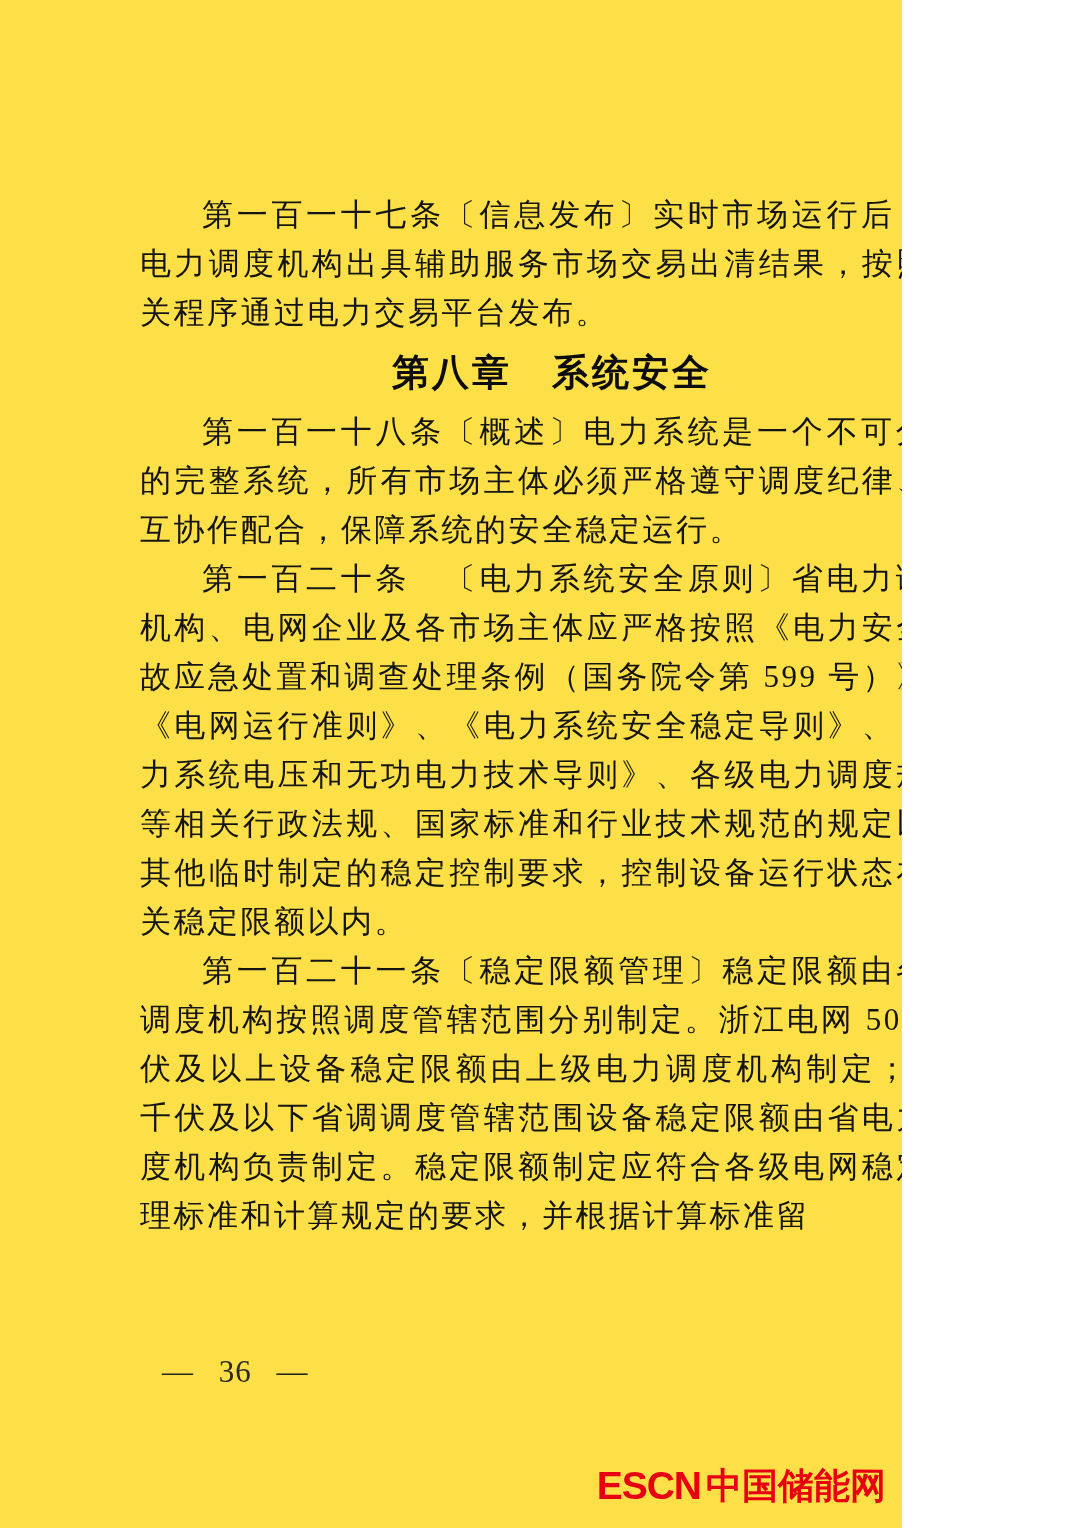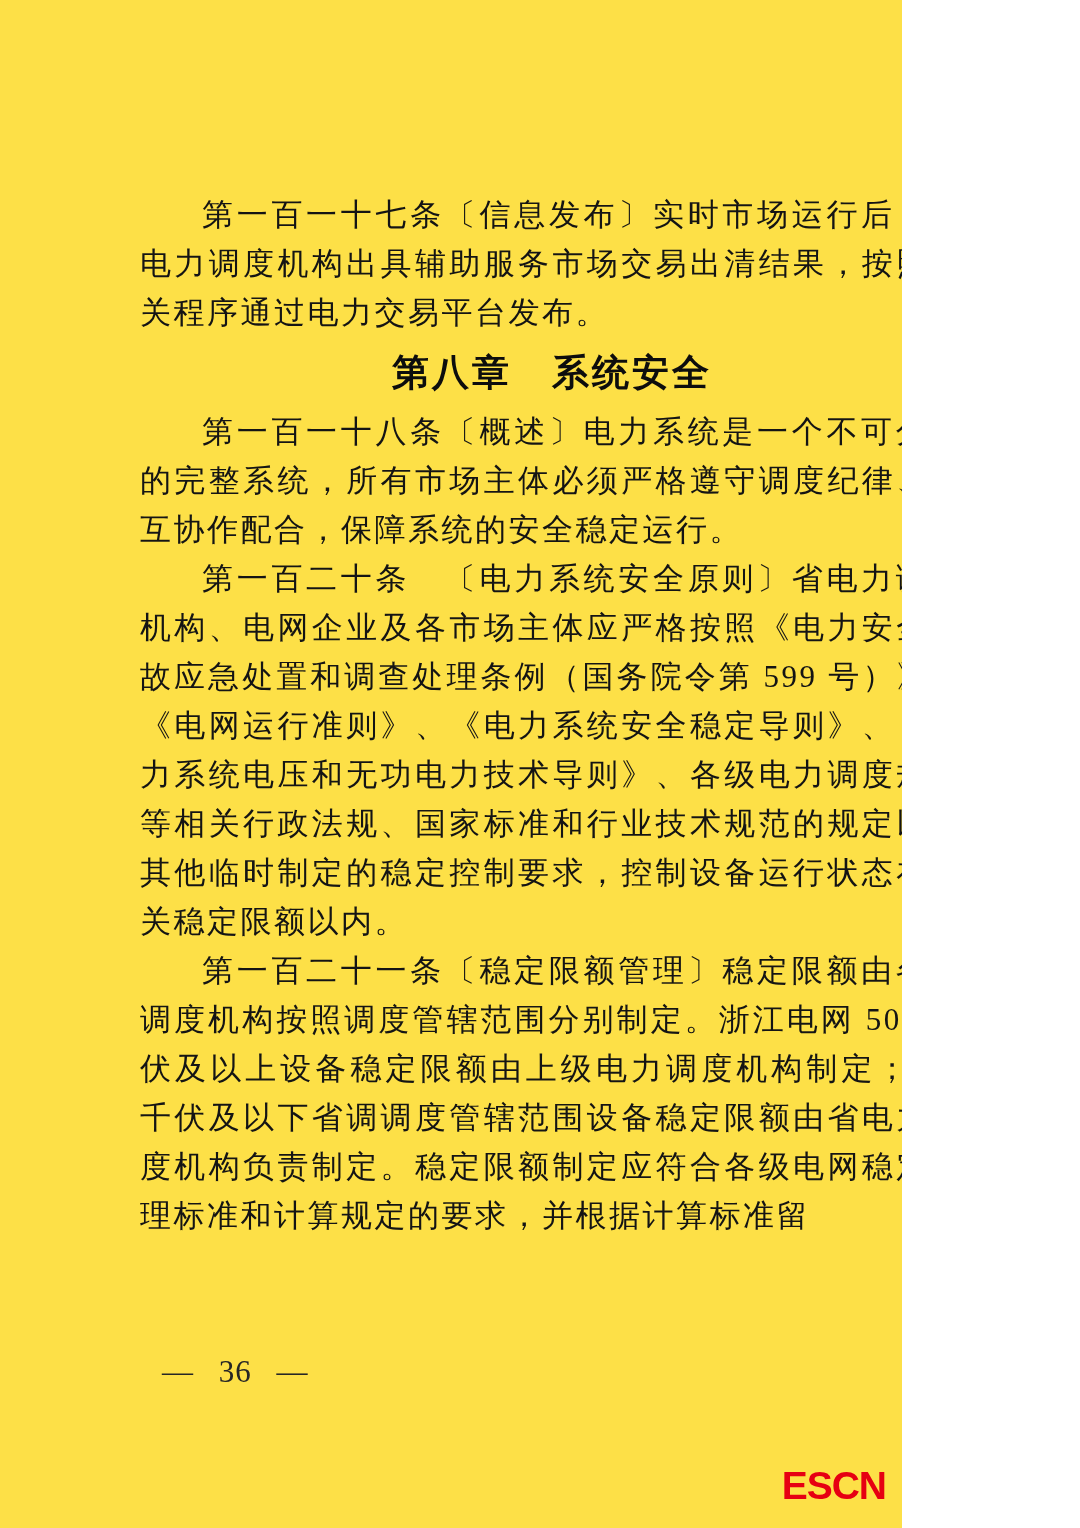--- a/index.html
+++ b/index.html
@@ -92,15 +92,16 @@
 
     <p class="para">第一百二十条　〔电力系统安全原则〕省电力调度机构、电网企业及各市场主体应严格按照《电力安全事故应急处置和调查处理条例（国务院令第 599 号）》、《电网运行准则》、《电力系统安全稳定导则》、《电力系统电压和无功电力技术导则》、各级电力调度规程等相关行政法规、国家标准和行业技术规范的规定以及其他临时制定的稳定控制要求，控制设备运行状态在相关稳定限额以内。</p>
 
     <p class="para">第一百二十一条〔稳定限额管理〕稳定限额由各级调度机构按照调度管辖范围分别制定。浙江电网 500 千伏及以上设备稳定限额由上级电力调度机构制定；320 千伏及以下省调调度管辖范围设备稳定限额由省电力调度机构负责制定。稳定限额制定应符合各级电网稳定管理标准和计算规定的要求，并根据计算标准留</p>
   </div>
 
   <div id="page-number">— 36 —</div>
 
   <div id="footer-logo" style="color: rgb(230, 0, 18);">
     <span class="logo-latin">ESCN</span>
+    <span class="logo-cjk">中国储能网</span>
   </div>
 
 </div>
 
 </body></html>

